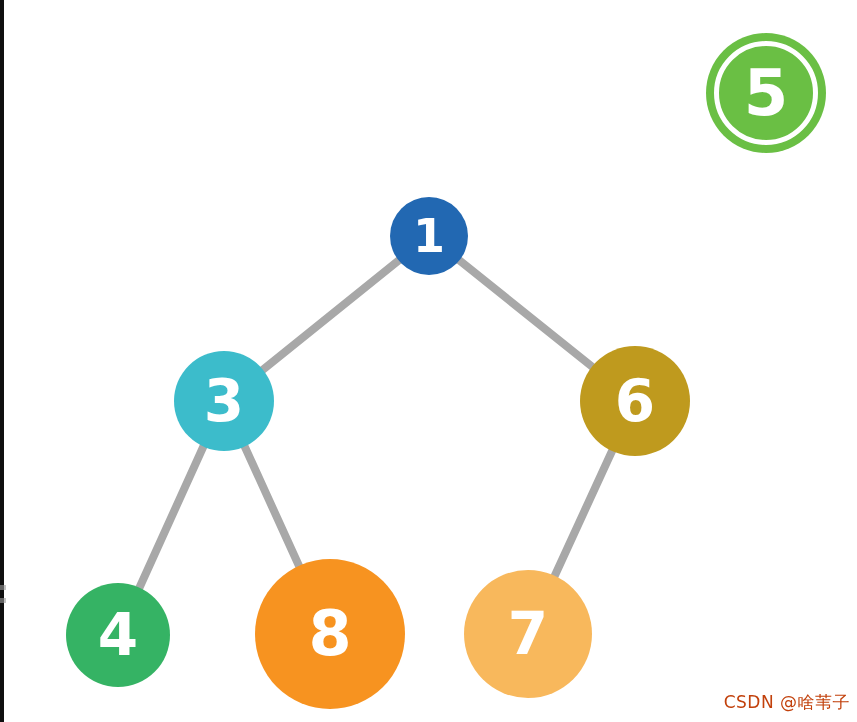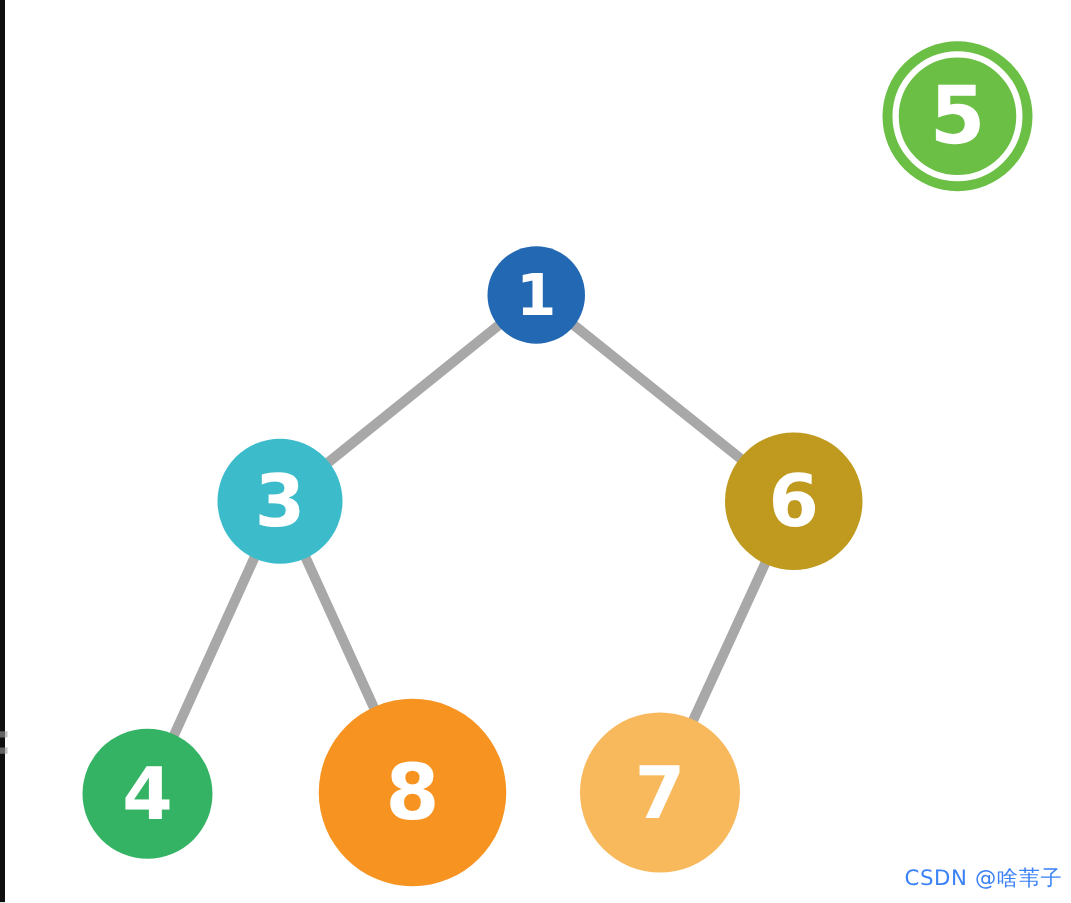--- a/index.html
+++ b/index.html
@@ -93,14 +93,14 @@
         <span class="node-label" style="font-size: 58px;">7</span>
       </div>
       <div class="tree-node" style="left: 706px; top: 33px; width: 120px; height: 120px; background: rgb(106, 191, 68);">
         <div class="inner-ring" style="left: 8px; top: 8px; width: 104px; height: 104px;"></div>
         <span class="node-label" style="font-size: 64px;">5</span>
       </div>
     </div>
   <div id="left-strip" style="background: rgb(15, 15, 15);"></div>
   <div class="edge-artifact" style="left:0; top:585px; width:6px; height:5px;"></div>
   <div class="edge-artifact" style="left:0; top:598px; width:6px; height:5px;"></div>
-  <div id="watermark" style="color: #3b82f6;">CSDN @啥苇子</div>
+  <div id="watermark" style="color: #c2410c;">CSDN @啥苇子</div>
 </div>
 
 </body></html>

